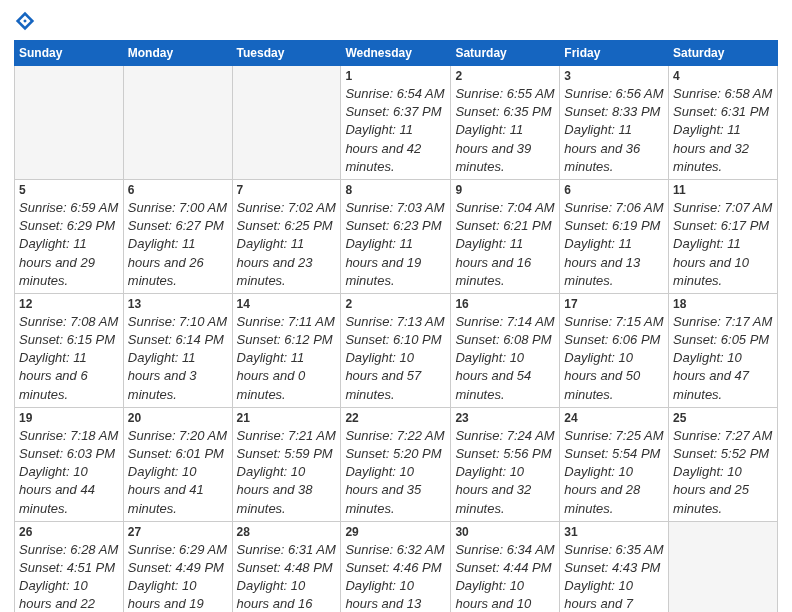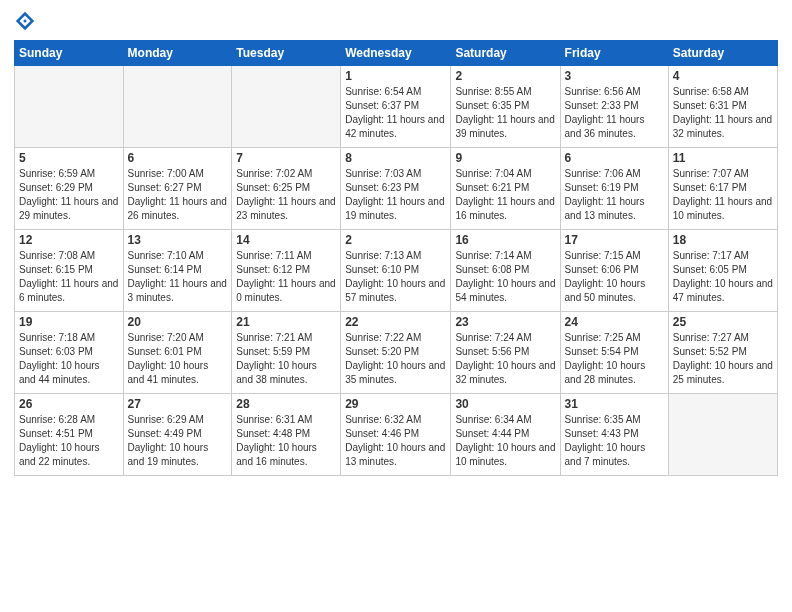--- a/index.html
+++ b/index.html
@@ -78,23 +78,24 @@
     }
     .calendar td.empty {
       background: #f5f5f5;
     }
     .day-number {
       font-size: 12px;
       font-weight: bold;
       margin-bottom: 2px;
     }
     .day-info {
-      font-size: 10px;
+      font-size: 13px;
       line-height: 1.4;
       color: #333;
+      font-style: italic;
     }
     .last-row td {
       background: #f5f5f5;
     }
     .last-row td.has-data {
       background: #fff;
     }
   </style>
 </head>
 <body>
@@ -139,29 +140,29 @@
           <td class="empty"></td>
           <td>
             <div class="day-number">1</div>
             <div class="day-info">Sunrise: 6:54 AM
 Sunset: 6:37 PM
 Daylight: 11 hours
 and 42 minutes.</div>
           </td>
           <td>
             <div class="day-number">2</div>
-            <div class="day-info">Sunrise: 8:55 AM
+            <div class="day-info">Sunrise: 6:55 AM
 Sunset: 6:35 PM
 Daylight: 11 hours
 and 39 minutes.</div>
           </td>
           <td>
             <div class="day-number">3</div>
             <div class="day-info">Sunrise: 6:56 AM
-Sunset: 2:33 PM
+Sunset: 8:33 PM
 Daylight: 11 hours
 and 36 minutes.</div>
           </td>
           <td>
             <div class="day-number">4</div>
             <div class="day-info">Sunrise: 6:58 AM
 Sunset: 6:31 PM
 Daylight: 11 hours
 and 32 minutes.</div>
           </td>

